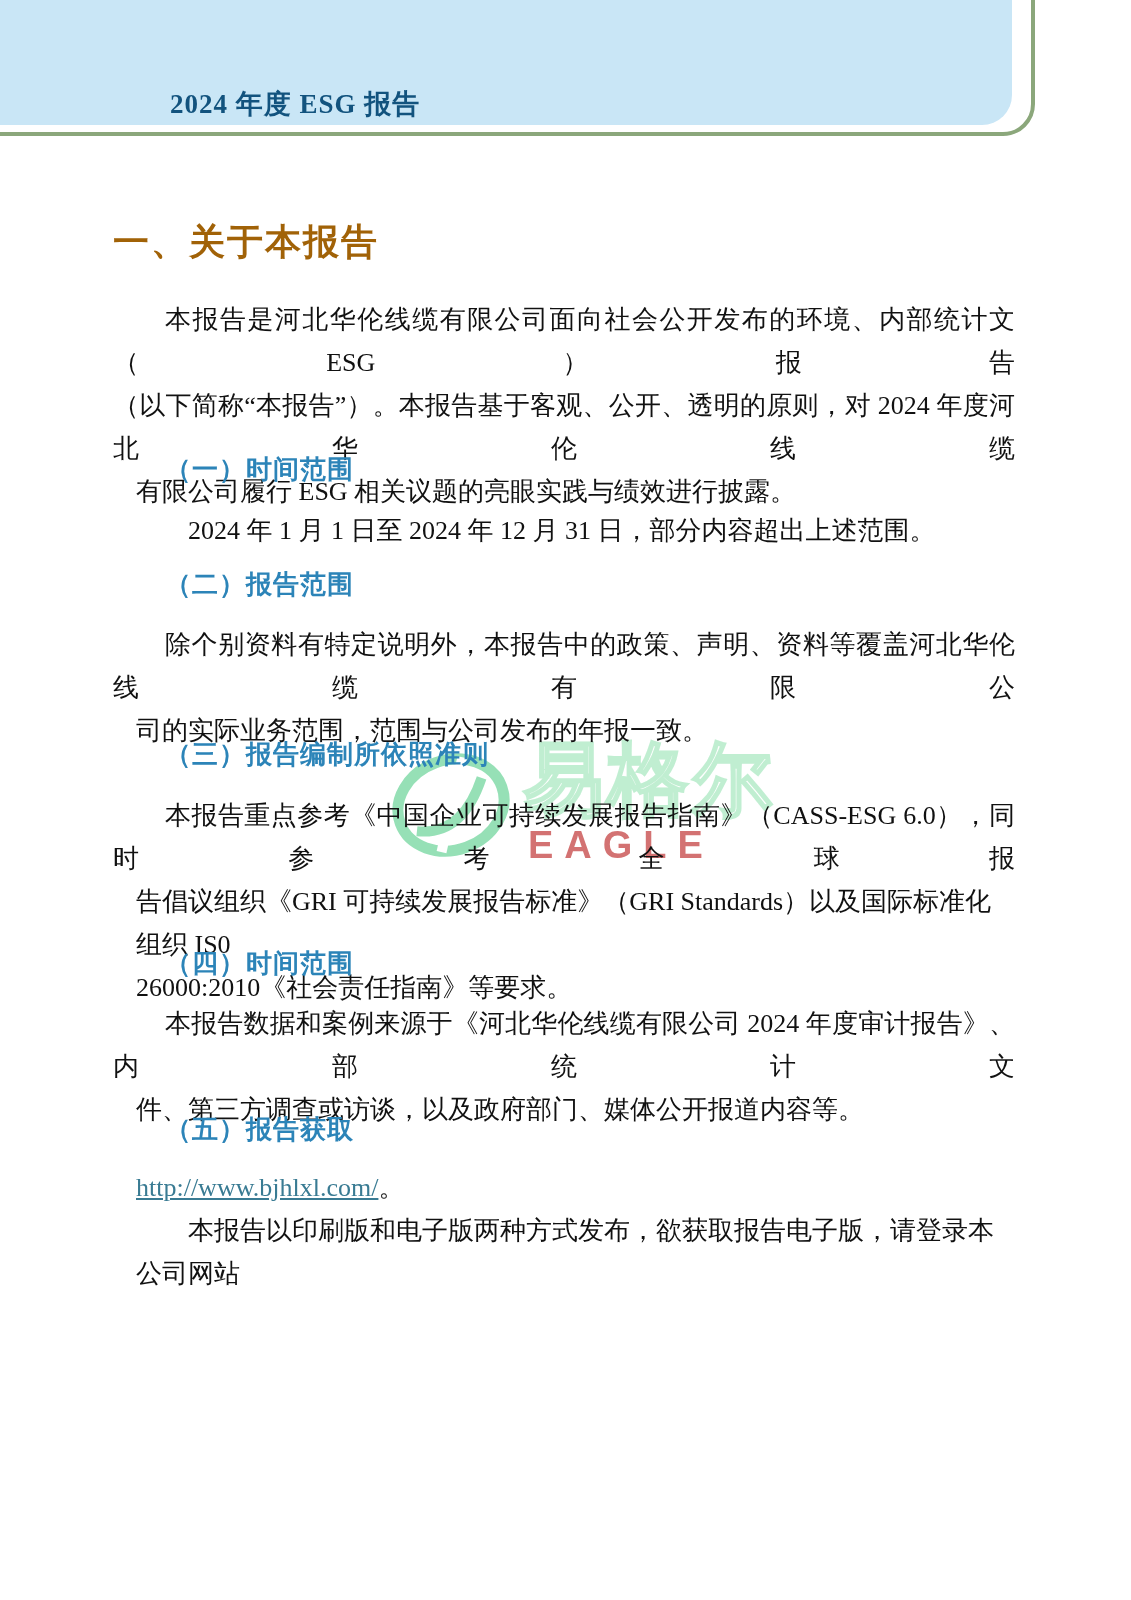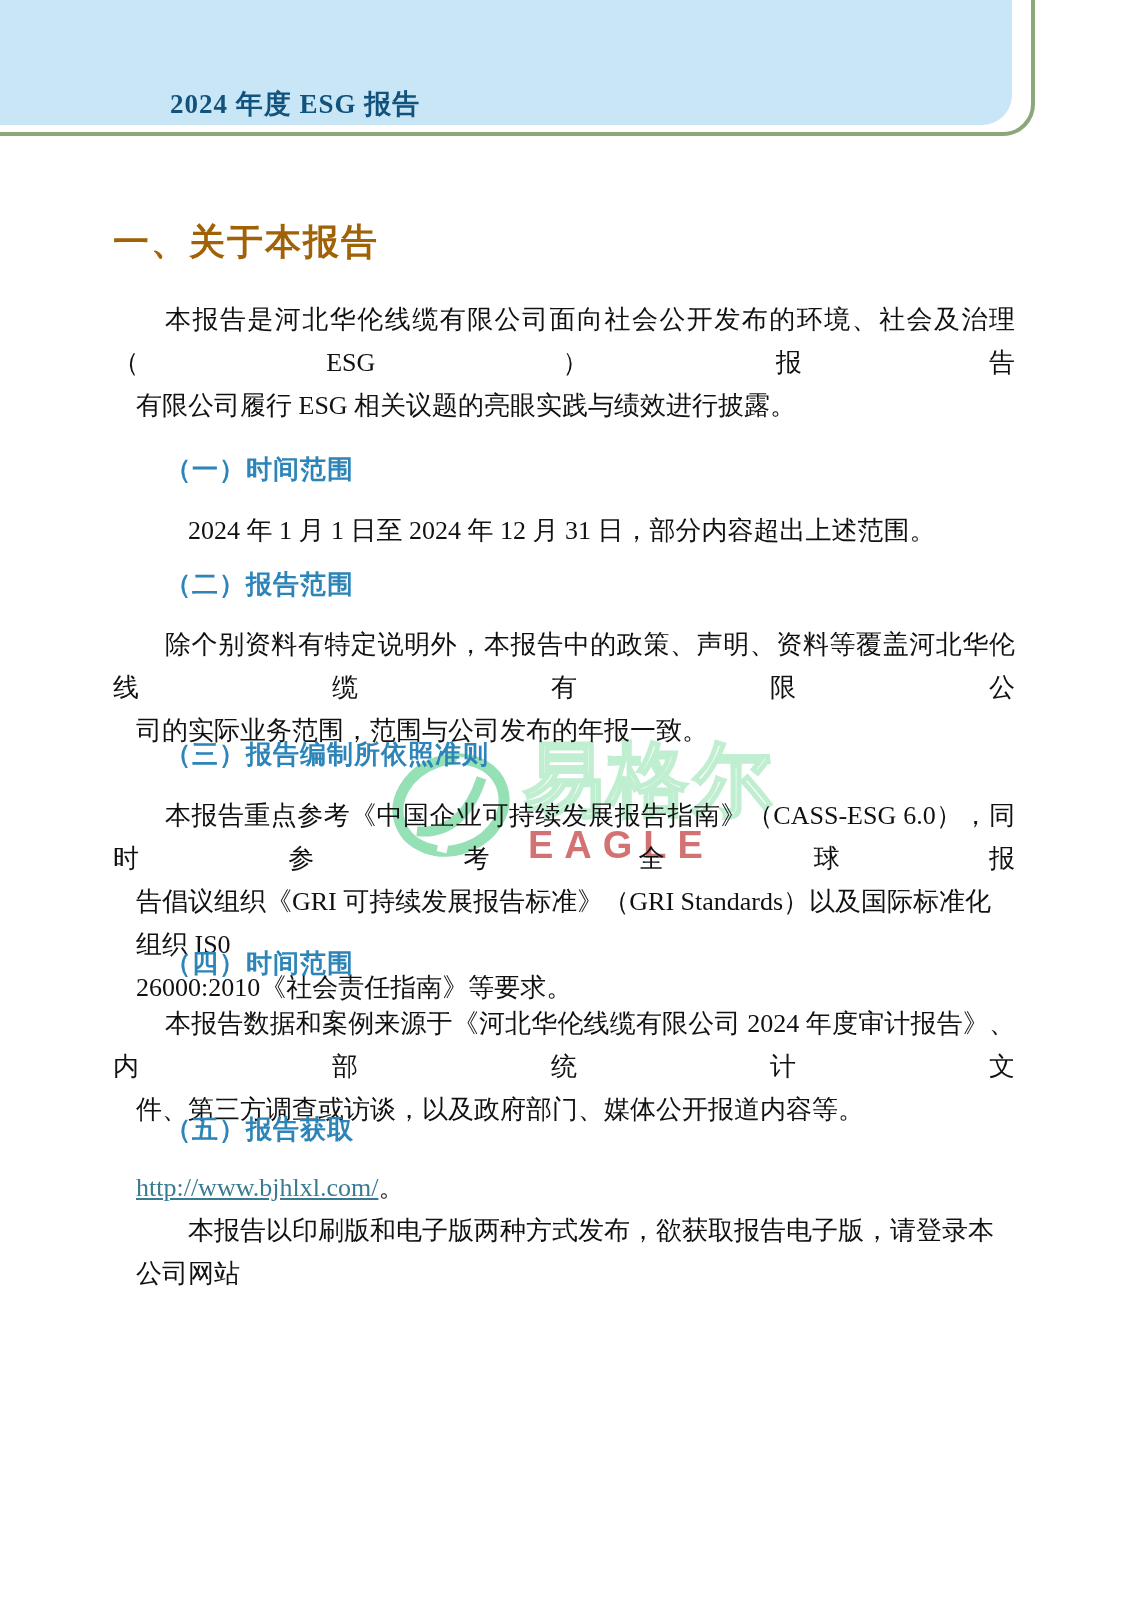--- a/index.html
+++ b/index.html
@@ -71,21 +71,22 @@
         <path d="M22 70 Q63 90 101 42" stroke="#57CE8B" stroke-width="10" fill="none"></path>
       </g>
     </svg>
     <div class="wm-cn">易格尔</div>
     <div class="wm-en">EAGLE</div>
   </div>
 
   <h1 class="title">一、关于本报告</h1>
 
   <div class="para" style="top:298px">
-    <div class="jl ind">本报告是河北华伦线缆有限公司面向社会公开发布的环境、社会及治理（ESG）报告</div>
+    <div class="jl ind">本报告是河北华伦线缆有限公司面向社会公开发布的环境、内部统计文（ESG）报告</div>
+    <div class="jl">（以下简称“本报告”）。本报告基于客观、公开、透明的原则，对 2024 年度河北华伦线缆</div>
     <div class="ll">有限公司履行 ESG 相关议题的亮眼实践与绩效进行披露。</div>
   </div>
 
   <div class="subhead" style="top:452px">（一）时间范围</div>
   <div class="para" style="top:509px">
     <div class="ll ind">2024 年 1 月 1 日至 2024 年 12 月 31 日，部分内容超出上述范围。</div>
   </div>
 
   <div class="subhead" style="top:567px">（二）报告范围</div>
   <div class="para" style="top:623px">

